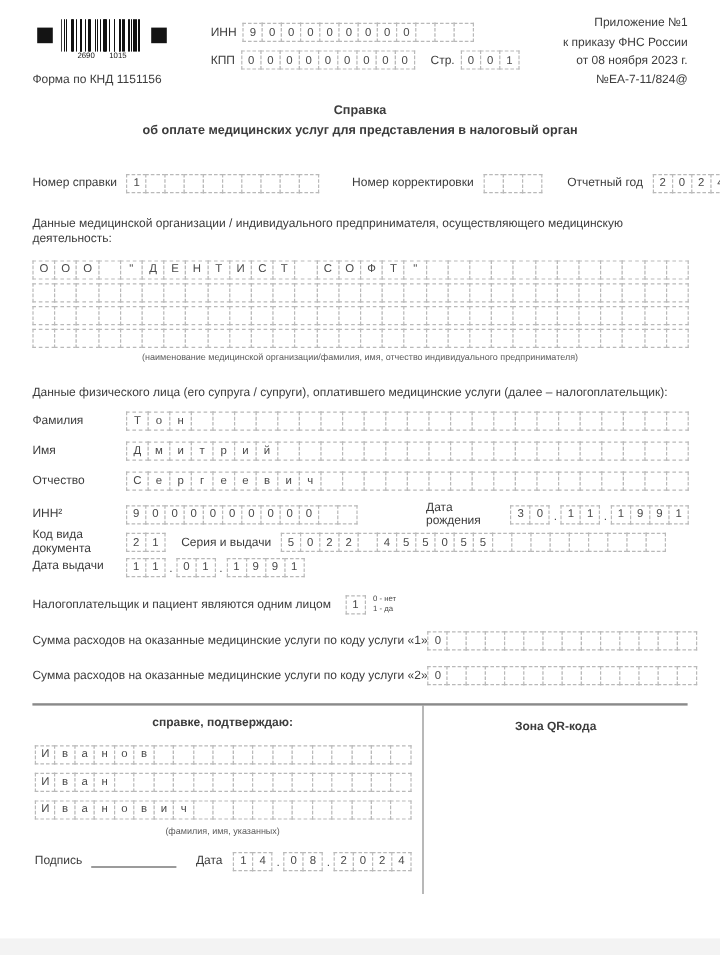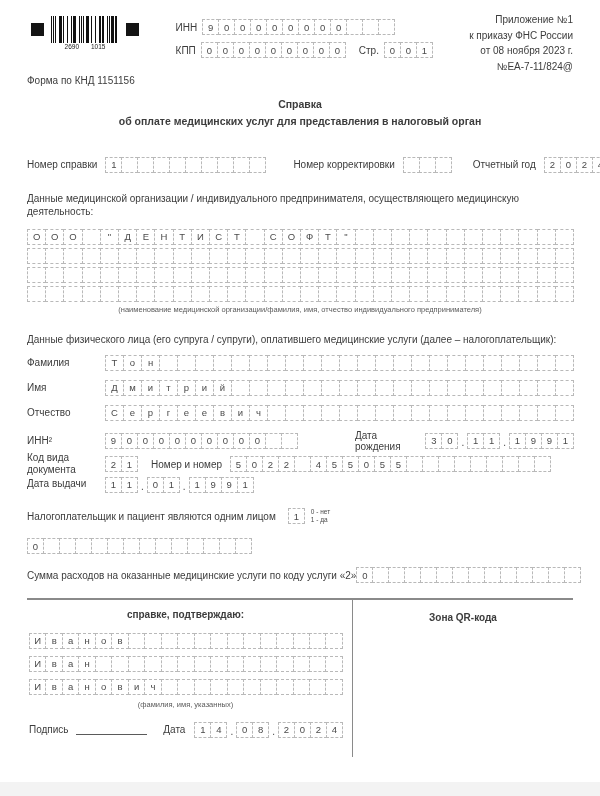--- a/index.html
+++ b/index.html
@@ -17,21 +17,21 @@
   .hdr{display:flex;justify-content:space-between;}
   .hdr-left{width:158px;padding-top:6px;}
   .barcode{display:flex;align-items:flex-start;gap:7px;padding-left:4px;}
   .bc-square{width:13px;height:13px;background:#141414;margin-top:7px;flex:none;}
   .bc-mid{display:flex;flex-direction:column;align-items:center;}
   .bc-bars{width:68px;height:27px;background-color:#fff;background-image:
      repeating-linear-gradient(90deg,#111 0 1px,transparent 1px 4px),
      repeating-linear-gradient(90deg,transparent 0 2px,#111 2px 3px,transparent 3px 7px),
      repeating-linear-gradient(90deg,transparent 0 9px,#111 9px 11px,transparent 11px 13px);}
   .bc-nums{display:flex;gap:12px;font-size:6.5px;color:#1a1a1a;margin-top:0px;}
-  .form-code{margin-top:25px;font-size:10px;white-space:nowrap;}
+  .form-code{margin-top:11px;font-size:10px;white-space:nowrap;}
   .hdr-mid{padding-top:9px;}
   .frow{display:flex;align-items:center;margin-bottom:7px;}
   .flabel{font-size:10px;margin-right:5px;white-space:nowrap;}
   .pg{margin-left:14px;}
   .hdr-right{text-align:right;font-size:10px;line-height:1.55;width:150px;padding-top:2px;}
   
   .title{text-align:center;font-weight:bold;font-size:10.5px;margin-top:10px;line-height:1.6;}
   
   .cert-row{display:flex;align-items:center;margin-top:27px;}
   .cert-row .flabel{margin-right:8px;}
@@ -442,21 +442,21 @@
       </span>
   </div>
 
 
   <div class="docrow">
     <span class="doclabel">Код вида документа</span>
     <span class="cellrow">
         <span class="cell">2</span>
         <span class="cell">1</span>
       </span>
-    <span class="serieslbl">Номер и номер</span>
+    <span class="serieslbl">Серия и выдачи</span>
     <span class="cellrow">
         <span class="cell">5</span>
         <span class="cell">0</span>
         <span class="cell">2</span>
         <span class="cell">2</span>
         <span class="cell"></span>
         <span class="cell">4</span>
         <span class="cell">5</span>
         <span class="cell">5</span>
         <span class="cell">0</span>
@@ -500,20 +500,21 @@
     <span class="cellrow">
         <span class="cell">1</span>
       </span>
     <span class="legend">
       <div>0 - нет</div>
       <div>1 - да</div>
     </span>
   </div>
 
   <div class="amount-row">
+    <span class="flabel">Сумма расходов на оказанные медицинские услуги по коду услуги «1»</span>
     <span class="cellrow">
         <span class="cell">0</span>
         <span class="cell"></span>
         <span class="cell"></span>
         <span class="cell"></span>
         <span class="cell"></span>
         <span class="cell"></span>
         <span class="cell"></span>
         <span class="cell"></span>
         <span class="cell"></span>

